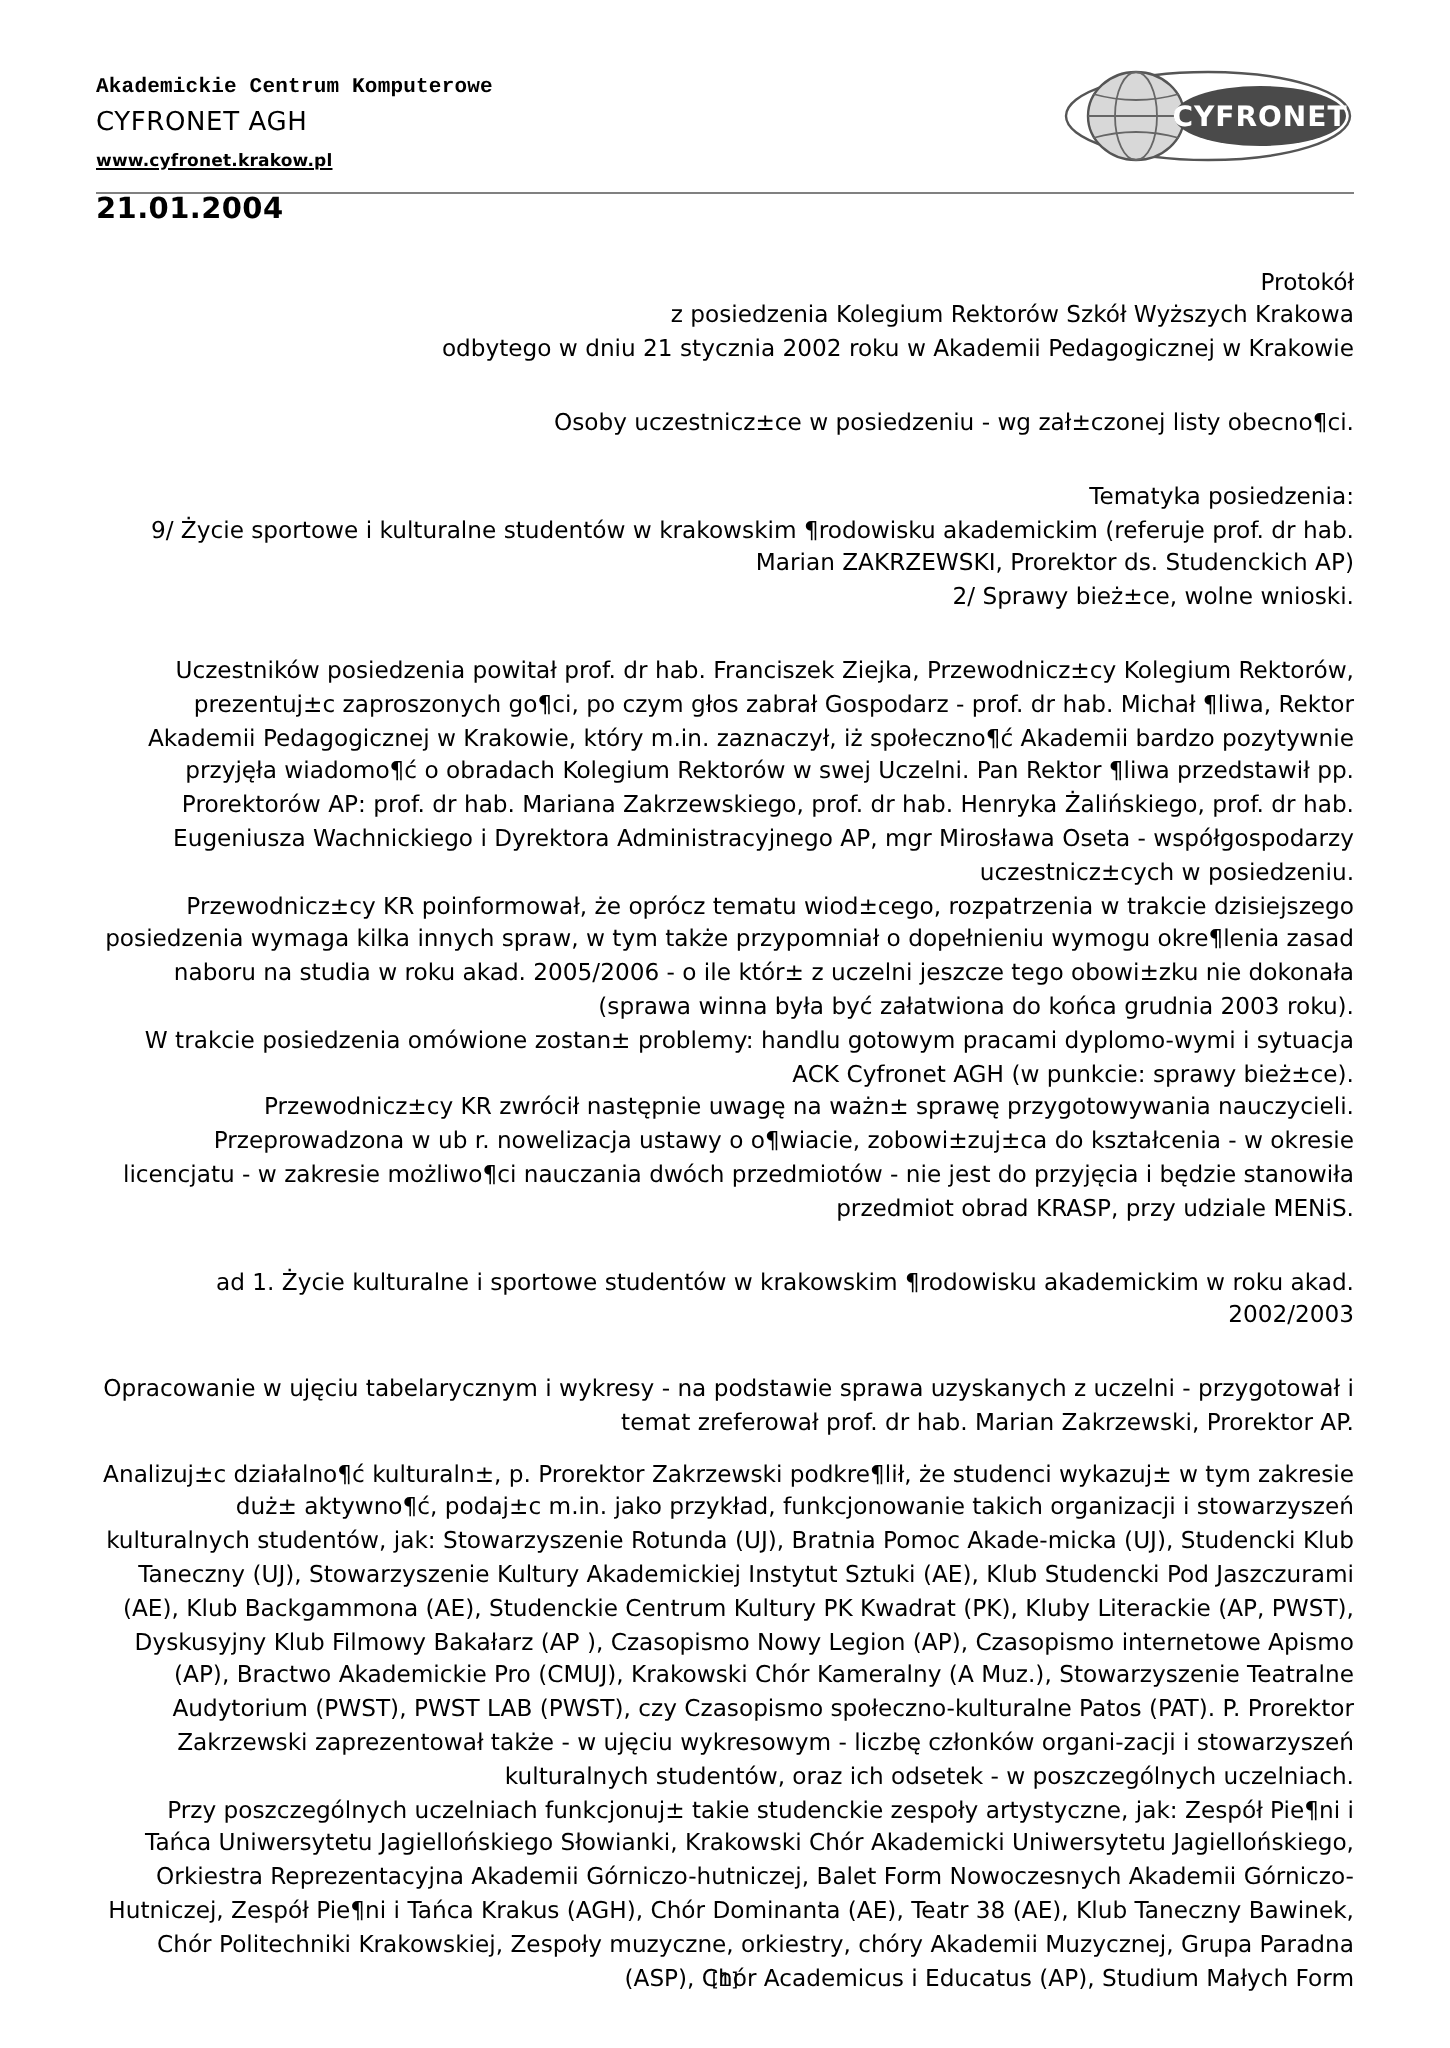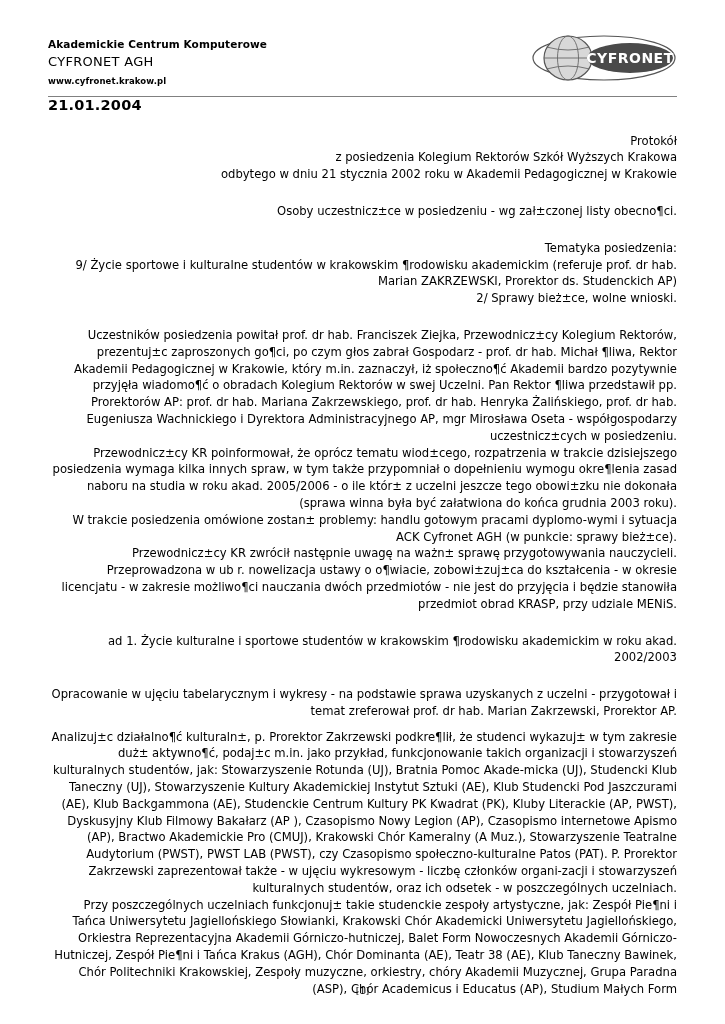--- a/index.html
+++ b/index.html
@@ -31,33 +31,35 @@
     padding-bottom: 6px;
   }
   .header-left {
     padding-top: 8px;
   }
   .org-line {
     font-size: 10.5px;
     font-weight: bold;
     letter-spacing: 0.1px;
     line-height: 1.3;
+    font-family: Liberation Mono, monospace;
   }
   .org-name {
     font-size: 13px;
     font-weight: normal;
     letter-spacing: 0.3px;
     margin-top: 3px;
     line-height: 1.15;
   }
   .org-url {
     font-size: 8.5px;
     font-weight: bold;
     margin-top: 6px;
     letter-spacing: 0.1px;
+    text-decoration: underline;
   }
   .header-right {
     padding-top: 2px;
     text-align: right;
   }
   .logo {
     width: 145px;
     height: 52px;
     position: relative;
   }

